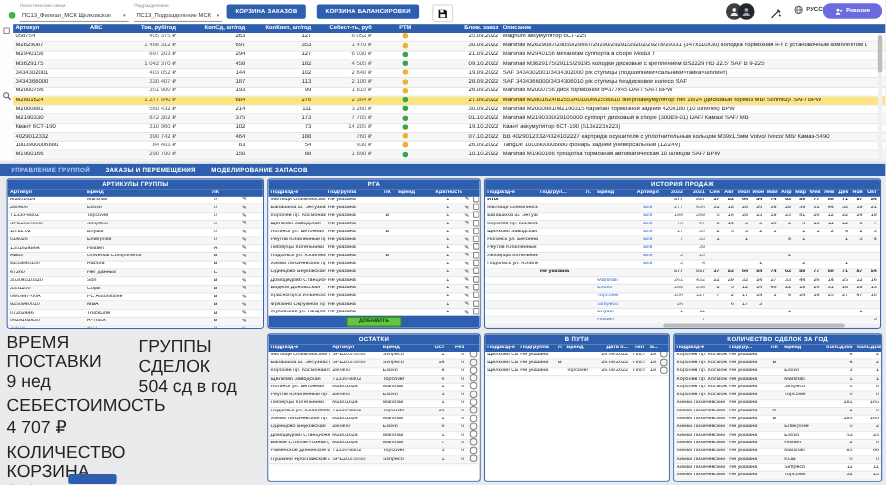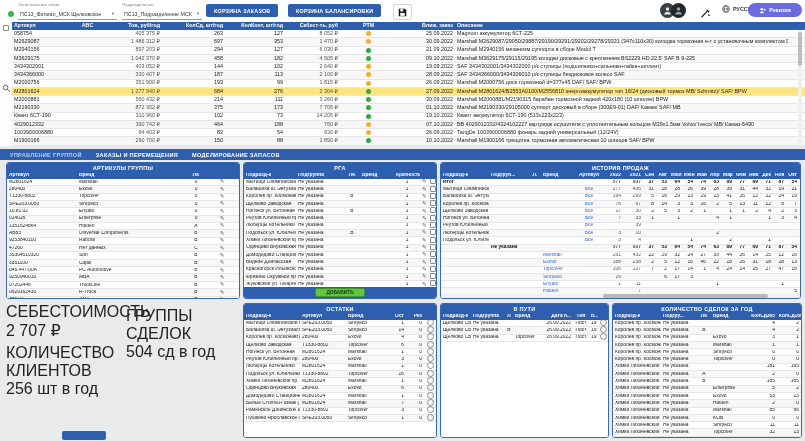--- a/index.html
+++ b/index.html
@@ -938,25 +938,29 @@
         <div class="cell" style="width: 13px; text-align: right;">5</div>
       </div>
     </div>
   <div class="hscroll">
       <div class="hthumb" style="left:45%;width:46%"></div>
     </div>
 </div>
 
 <div id="stat-left" class="abs" style="left:6px;top:303px;width:114px">
     <div style="margin-bottom: 4px;">
+      <div class="shead">ВРЕМЯ ПОСТАВКИ</div>
+      <div class="sval">9 нед</div>
+    </div>
+    <div style="margin-bottom: 4px;">
       <div class="shead">СЕБЕСТОИМОСТЬ</div>
-      <div class="sval">2 707 ₽</div>
+      <div class="sval">4 707 ₽</div>
     </div>
     <div style="margin-bottom: 4px;">
-      <div class="shead">КОЛИЧЕСТВО КЛИЕНТОВ</div>
+      <div class="shead">КОЛИЧЕСТВО КОРЗИНА</div>
       <div class="sval">256 шт в год</div>
     </div>
   </div>
 <div id="stat-right" class="abs" style="left:126px;top:303px;width:114px">
     <div style="margin-bottom: 4px;">
     </div>
     <div style="margin-bottom: 4px;">
       <div class="shead">ГРУППЫ СДЕЛОК</div>
       <div class="sval">504 сд в год</div>
     </div>

